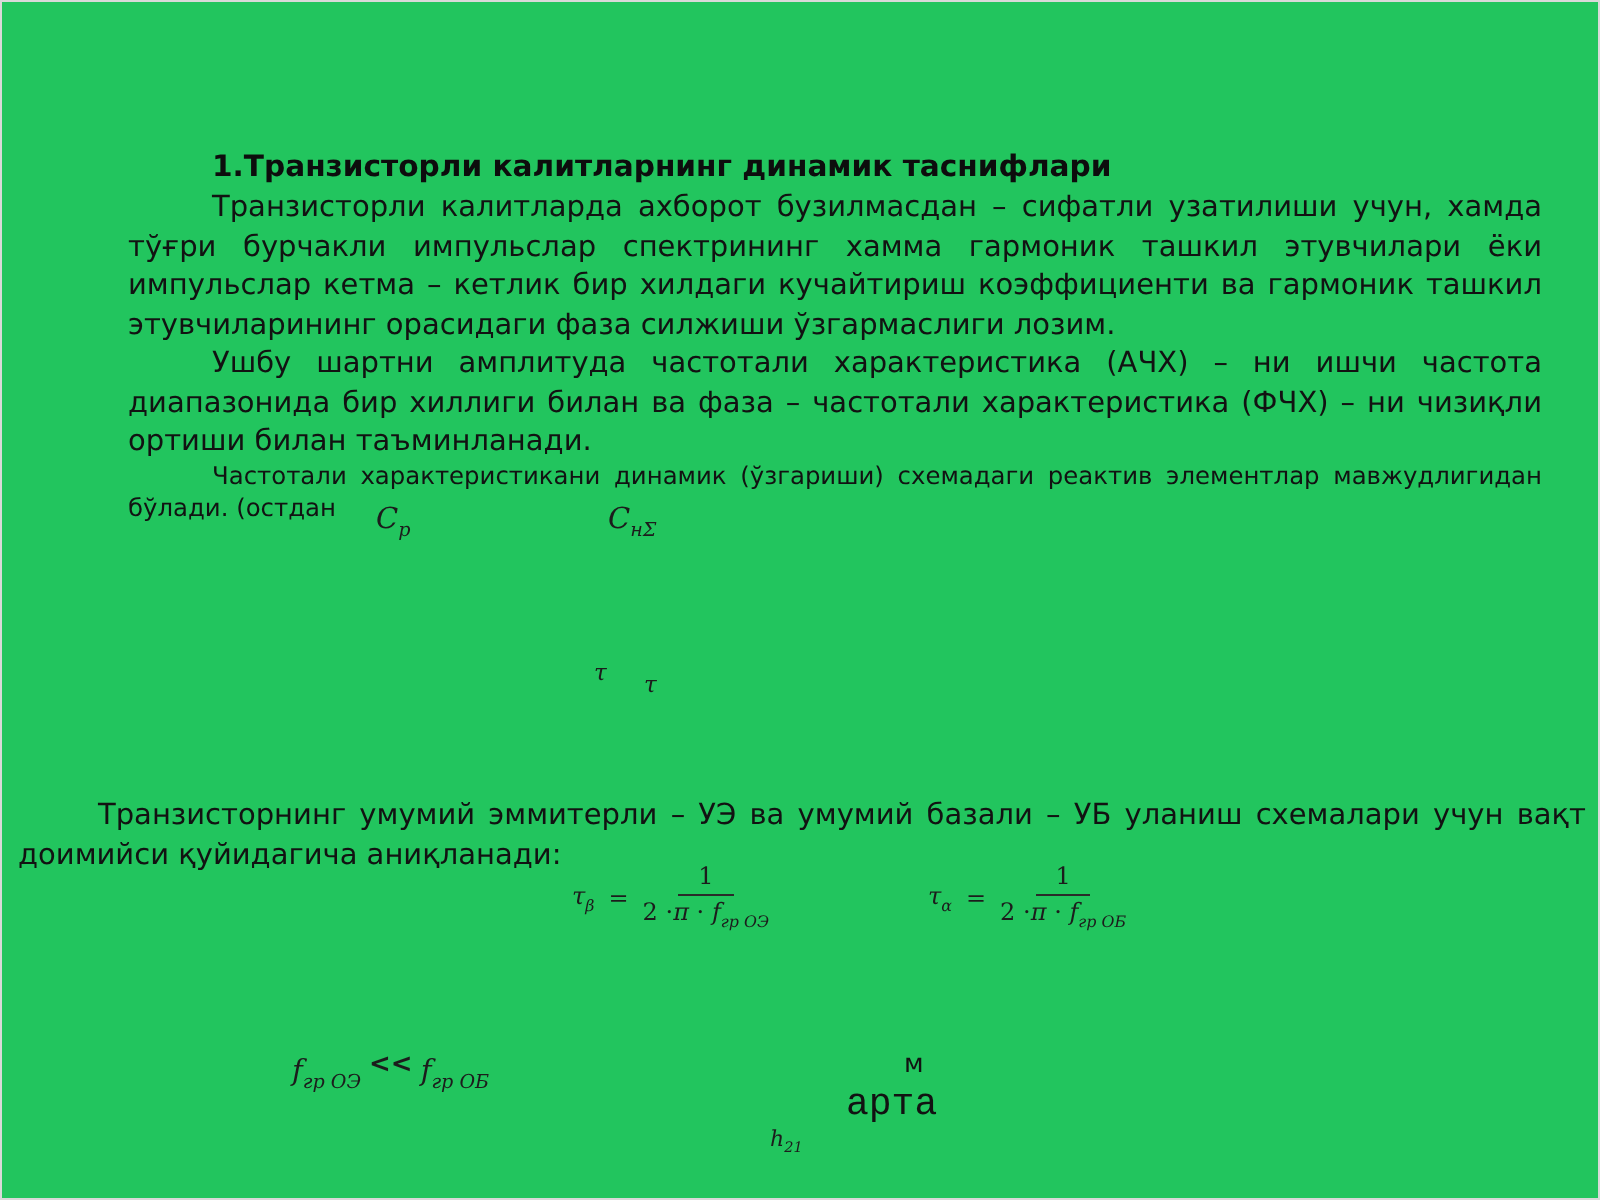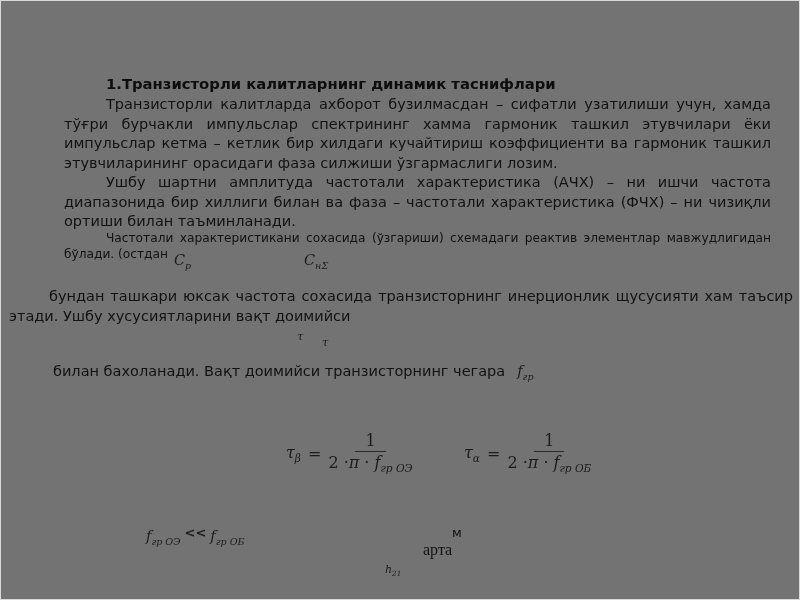--- a/index.html
+++ b/index.html
@@ -5,21 +5,21 @@
   * { margin:0; padding:0; box-sizing:border-box; }
   html,body { width:800px; height:600px; }
   body {
     background:#ffffff;
     font-family:"DejaVu Sans", sans-serif;
     color:#121212;
   }
   .page {
     position:relative;
     width:800px; height:600px;
-    background:#737373;
+    background:#22c55e;
     border:1px solid #d9d9d9;
     overflow:hidden;
   }
   .abs { position:absolute; }
   .body-text {
     font-size:14.5px;
     line-height:19.5px;
     text-align:justify;
     color:#121212;
   }
@@ -34,63 +34,60 @@
     font-size:12.2px;
     line-height:16px;
     text-align:justify;
   }
   .math { font-family:"DejaVu Serif", serif; color:#1c1c1c; }
   .it { font-style:italic; }
   sub { font-size:0.66em; }
   .eq {
     display:flex; align-items:center; gap:7px;
     font-family:"DejaVu Serif", serif;
-    font-size:16px; color:#1c1c1c;
+    font-size:12px; color:#1c1c1c;
   }
   .frac { display:inline-flex; flex-direction:column; align-items:center; }
   .frac .num { display:block; padding:0 10px 1px; border-bottom:1px solid #2a2a2a; line-height:1.15; }
   .frac .den { display:block; padding-top:1px; line-height:1.25; white-space:nowrap; }
   .cap-formula { font-size:14.5px; }
   .tau-small { font-size:11.5px; }
   .ineq { font-size:14.5px; white-space:nowrap;text-align:right; }
   .ineq .op { font-family:"DejaVu Sans", sans-serif; font-weight:bold; font-size:13px; position:relative; top:-4px; padding:0 4px; }
   .h21 { font-size:11px;margin-top:29px; }
   .m-label { font-size:13px; font-family:"DejaVu Sans", sans-serif; }
-  .arta-label { font-size:16px; font-family:Liberation Serif, serif; }
+  .arta-label { font-size:19px; font-family:Liberation Mono, monospace; }
   .fgr-inline { margin-left:12px; font-size:14.5px; }
 </style>
 </head>
 <body>
 
 <div class="page">
 
   <div class="abs title" style="left:105px; top:74px;">1.Транзисторли калитларнинг динамик таснифлари</div>
 
   <div class="abs body-text indent" style="left:63px; top:172px; width:707px;">Ушбу шартни амплитуда частотали характеристика (АЧХ) – ни ишчи частота диапазонида бир хиллиги билан ва фаза – частотали характеристика (ФЧХ) – ни чизиқли ортиши билан таъминланади.</div>
 
   <div class="abs body-text indent" style="left:63px; top:94px; width:707px;">Транзисторли калитларда ахборот бузилмасдан – сифатли узатилиши учун, хамда тўғри бурчакли импульслар спектрининг хамма гармоник ташкил этувчилари ёки импульслар кетма – кетлик бир хилдаги кучайтириш коэффициенти ва гармоник ташкил этувчиларининг орасидаги фаза силжиши ўзгармаслиги лозим.</div>
 
-  <div class="abs small-text indent" style="left:63px; top:229px; width:707px;">Частотали характеристикани сохасида (ўзгариши) схемадаги реактив элементлар мавжудлигидан бўлади. (остдан</div>
+  <div class="abs small-text indent" style="left:63px; top:229px; width:707px;">Частотали характеристикани динамик (ўзгариши) схемадаги реактив элементлар мавжудлигидан бўлади. (остдан</div>
 
-  <div class="abs math it cap-formula" style="left:173px; top:251px;">
+  <div class="abs math it cap-formula" style="left:187px; top:251px;">
     <span>C</span><sub>р</sub>
   </div>
   <div class="abs math it cap-formula" style="left:303px; top:251px;">
     <span>C</span><sub>нΣ</sub>
   </div>
 
-  <div class="abs body-text" style="left:8px; top:286px; width:784px; text-indent:40px;">бундан ташкари юксак частота сохасида транзисторнинг инерционлик щусусияти хам таъсир этади. Ушбу хусусиятларини вақт доимийси</div>
 
   <span class="abs math it tau-small" style="left:296px; top:328px;">τ</span>
   <span class="abs math it tau-small" style="left:321px; top:334px;">τ</span>
 
-  <div class="abs body-text" style="left:52px; top:361px; width:560px; text-align:left; white-space:nowrap;">
-    <span>билан бахоланади. Вақт доимийси транзисторнинг чегара</span><span class="math it fgr-inline"><span>f</span><sub>гр</sub></span>
-  </div>
 
+  <div class="abs body-text" style="left:8px; top:398px; width:784px; text-indent:40px;">Транзисторнинг умумий эммитерли – УЭ ва умумий базали – УБ уланиш схемалари учун вақт доимийси қуйидагича аниқланади:</div>
 
   <div class="abs eq" style="left:285px; top:431px;">
     <span><span class="it">τ</span><sub class="it">β</sub></span>
     <span>=</span>
     <span class="frac">
       <span class="num">1</span>
       <span class="den"><span>2</span> <span>·</span><span class="it">π</span> <span>·</span> <span class="it">f</span><sub class="it">гр ОЭ</sub></span>
     </span>
   </div>
 

